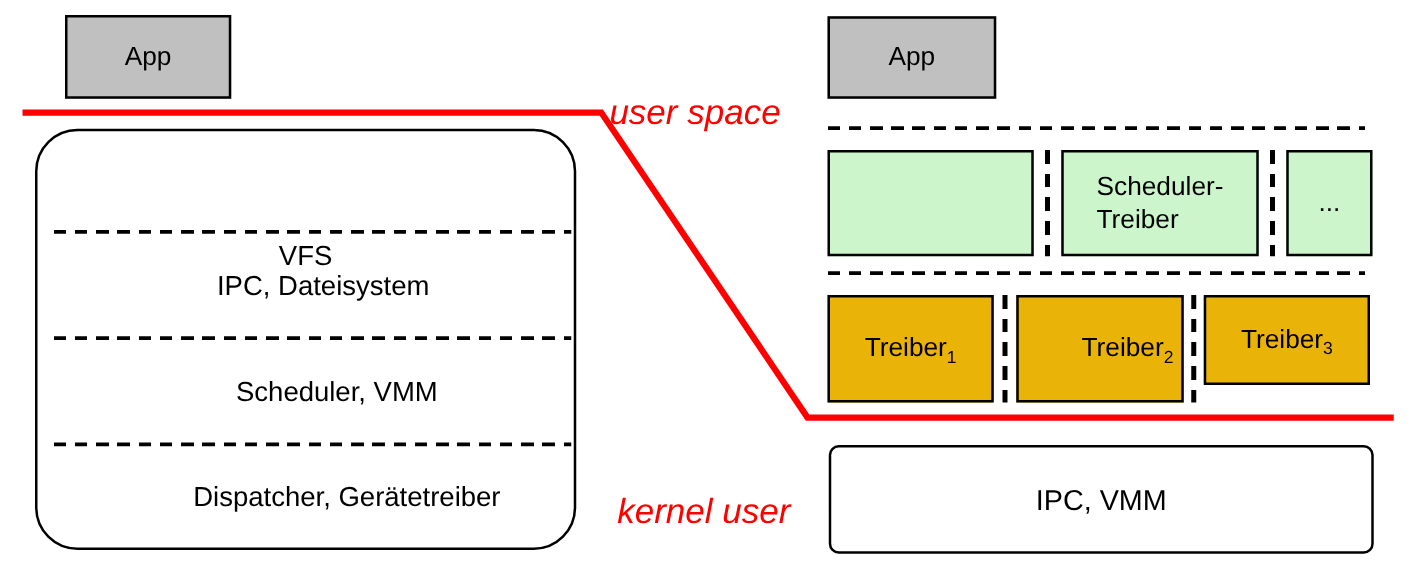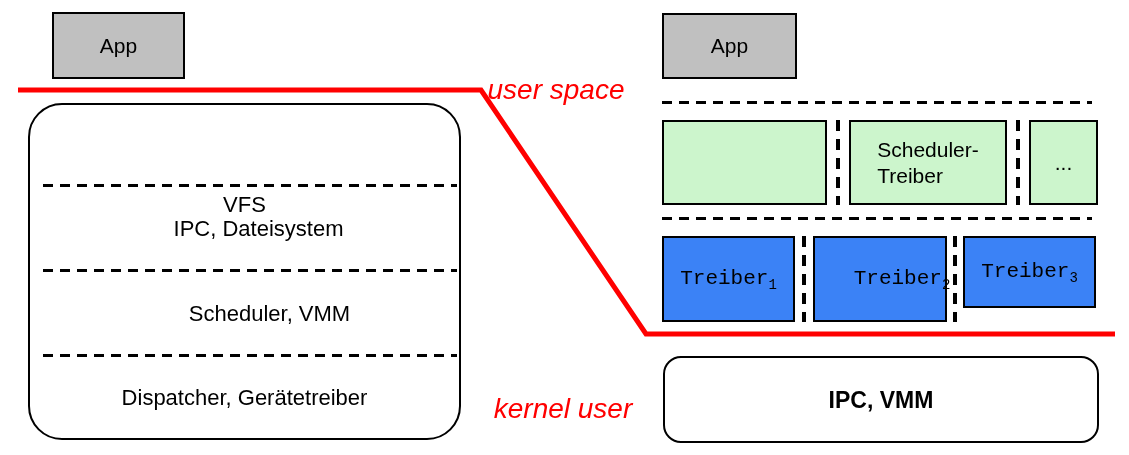--- a/index.html
+++ b/index.html
@@ -21,23 +21,23 @@
     box-sizing: border-box;
     display: flex;
     align-items: center;
     justify-content: center;
     text-align: left;
     font-size: 21px;
     line-height: 26px;
   }
   .app-box   { background: #c0c0c0; }
   .server-box{ background: #ccf5cc; }
-  .driver-box{ background: #3b82f6; font-family: Liberation Mono, monospace; }
+  .driver-box{ background: #eab308; }
   .round-box { background: #ffffff; border-radius: 34px; }
-  .kernel-box{ background: #ffffff; border-radius: 18px; font-size: 23px; font-weight: bold; }
+  .kernel-box{ background: #ffffff; border-radius: 8px; font-size: 23px; }
   .layer-row {
     position: absolute;
     display: flex;
     align-items: center;
     justify-content: center;
     text-align: center;
     font-size: 22px;
   }
   .hdash {
     position: absolute;
@@ -89,21 +89,21 @@
   <div class="layer-row" style="left:28px; top:186px; width:433px; height:85px;padding-left:14px;">
     <span>IPC, Dateisystem</span>
   </div>
   <div class="hdash" style="left:43px; top:269px; width:414px;"></div>
 
   <div class="layer-row" style="left:28px; top:271px; width:483px; height:85px;">
     <span>Scheduler, VMM</span>
   </div>
   <div class="hdash" style="left:43px; top:354px; width:414px;"></div>
 
-  <div class="layer-row" style="left:28px; top:356px; width:433px; height:84px;">
+  <div class="layer-row" style="left:28px; top:356px; width:433px; height:84px;padding-left:33px;">
     <span>Dispatcher, Gerätetreiber</span>
   </div>
 
   <svg class="boundary-svg" viewBox="0 0 1129 455">
     <polyline points="18,90 481,90 646,334 1115,334" fill="none" stroke="#ff0000" stroke-width="5" stroke-linejoin="miter"></polyline>
   </svg>
 
   <div class="space-label" style="left:456px; top:44px; width:200px;">user space</div>
   <div class="space-label" style="left:463px; top:363px; width:200px;">kernel user</div>
 

